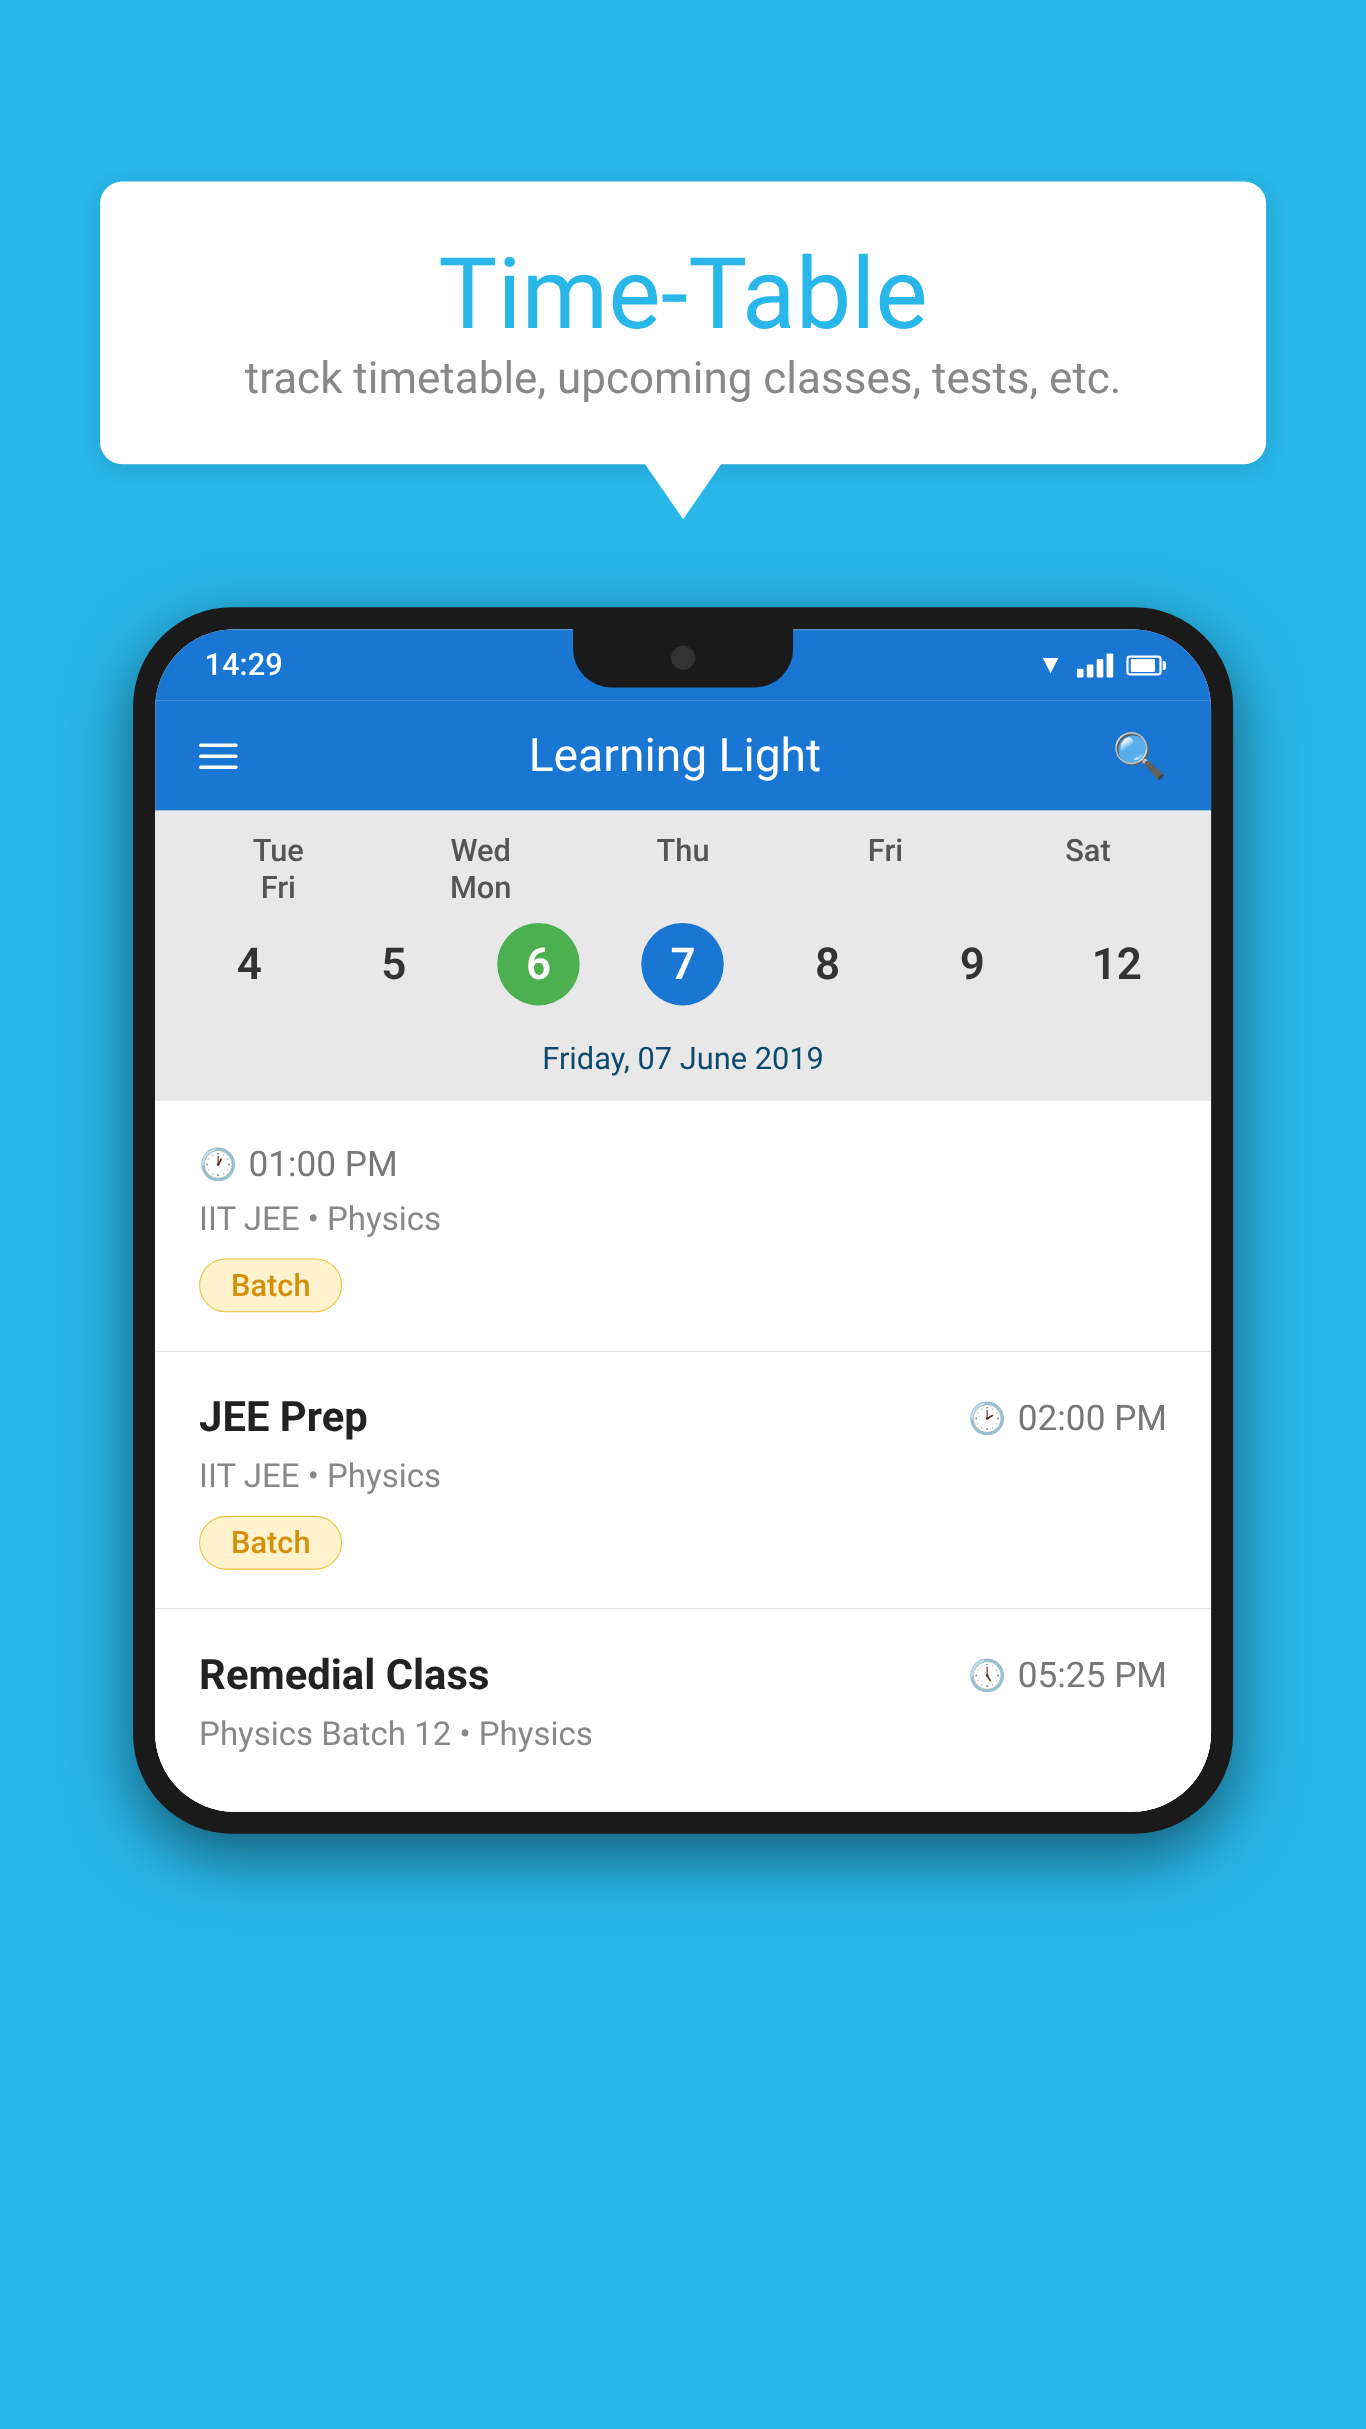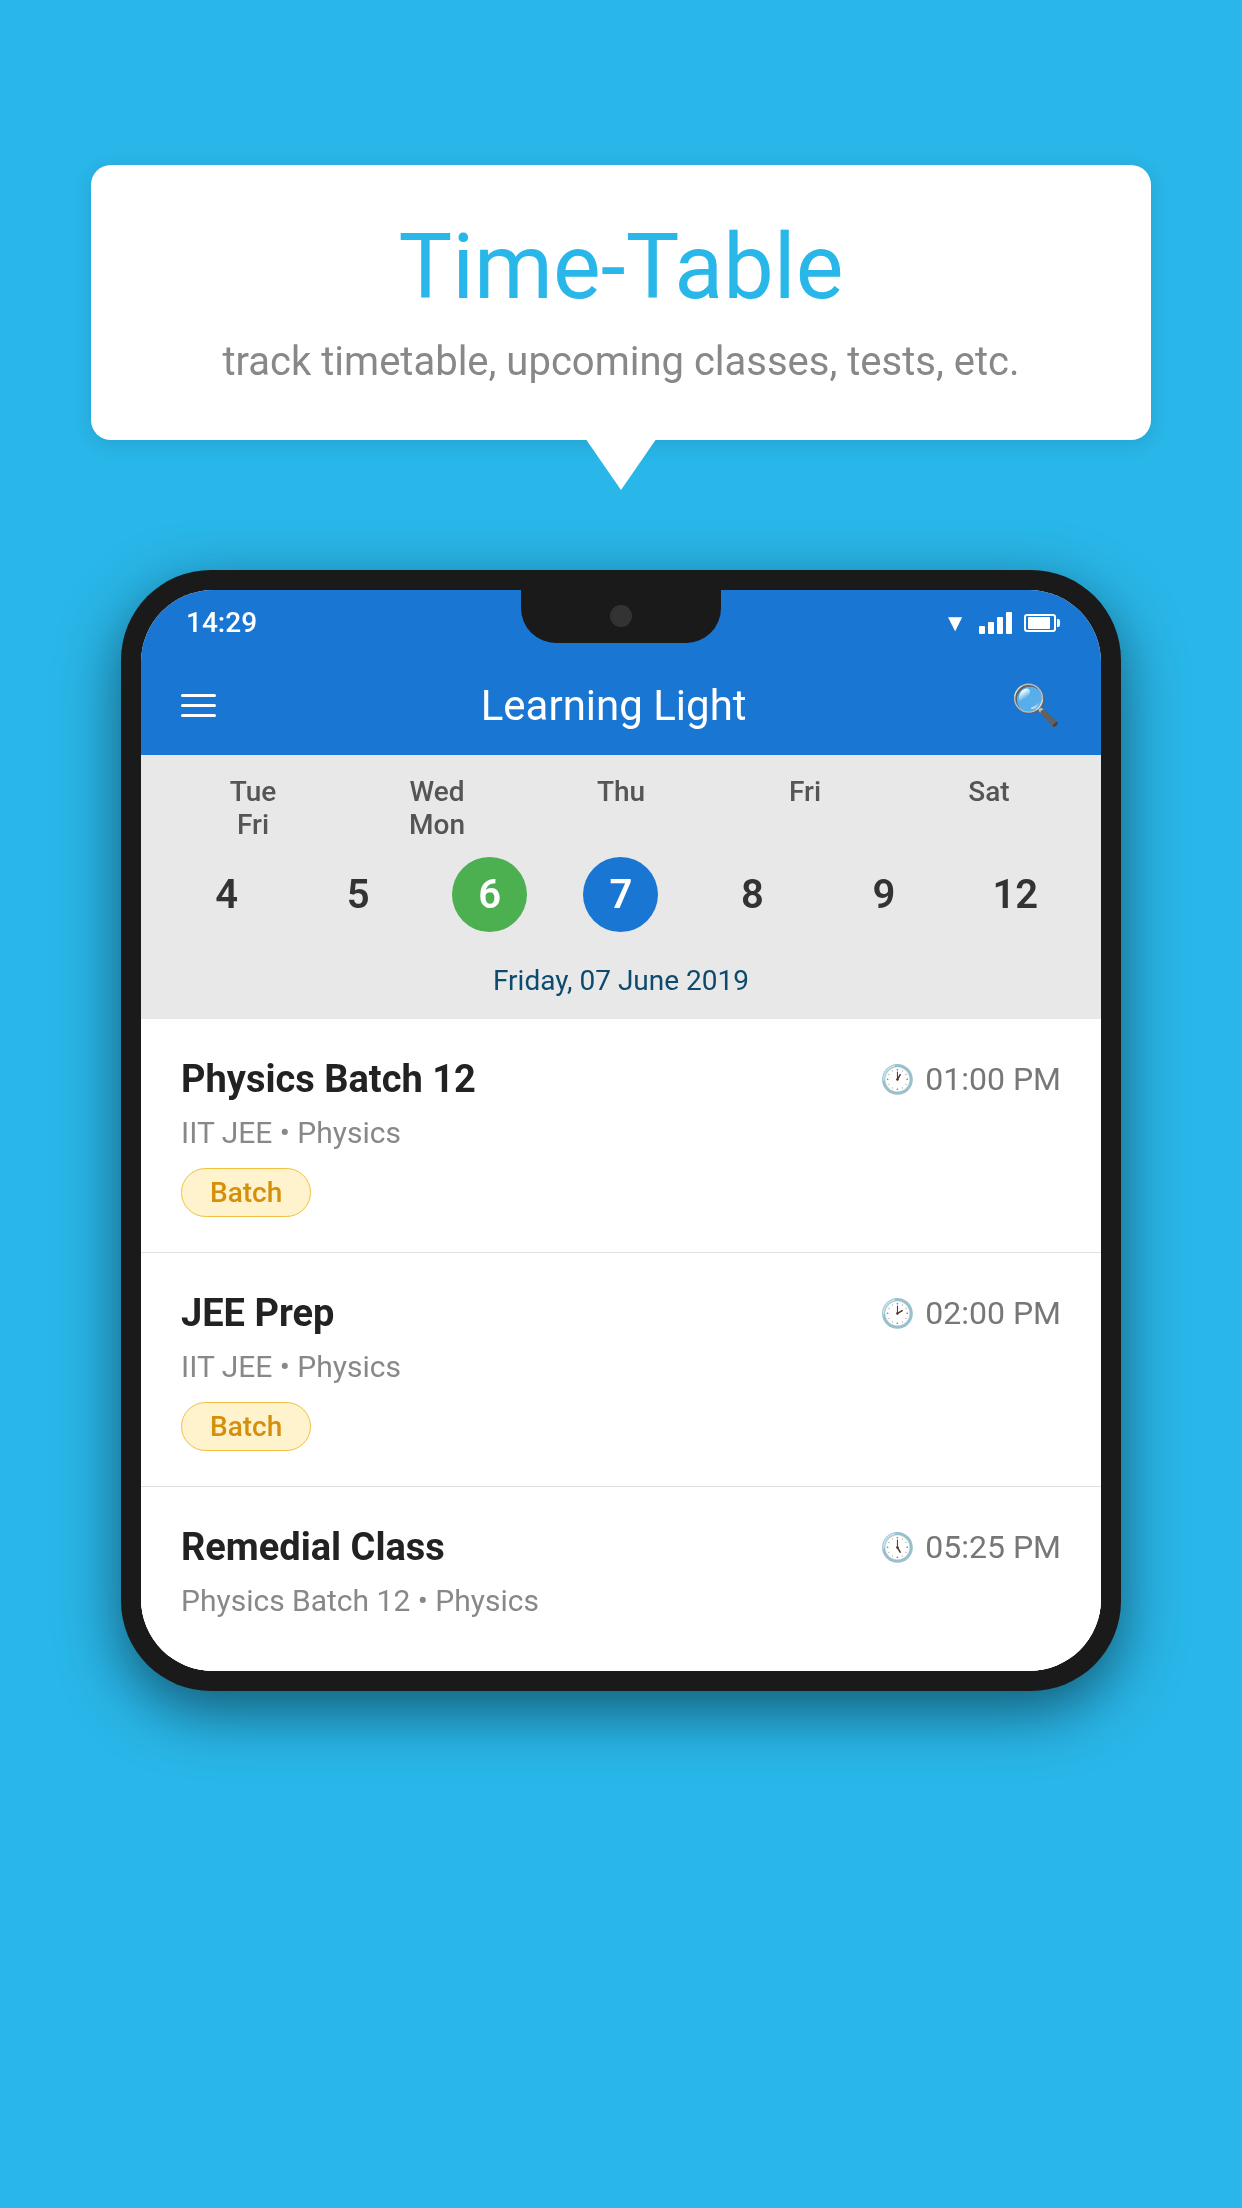--- a/index.html
+++ b/index.html
@@ -43,21 +43,20 @@
       height: 0;
       border-left: 38px solid transparent;
       border-right: 38px solid transparent;
       border-top: 55px solid white;
     }
 
     .bubble-title {
       font-size: 90px;
       color: #29B6E8;
       font-weight: 400;
-      margin-bottom: 18px;
     }
 
     .bubble-subtitle {
       font-size: 40px;
       color: #888;
       font-weight: 400;
     }
 
     
     .phone-wrapper {
@@ -380,21 +379,20 @@
           <div class="date-cell">9</div>
           <div class="date-cell">12</div>
         </div>
         <div class="selected-date-label">Friday, 07 June 2019</div>
       </div>
 
       <div class="schedule-list">
 
         <div class="schedule-item">
           <div class="schedule-item-header">
-            <span class="schedule-title">Physics Batch 12</span>
             <span class="schedule-time">
               <span style="color:#aaa;font-size:28px;">🕐</span>
               01:00 PM
             </span>
           </div>
           <div class="schedule-sub">IIT JEE • Physics</div>
           <span class="batch-badge">Batch</span>
         </div>
 
         <div class="schedule-item">

